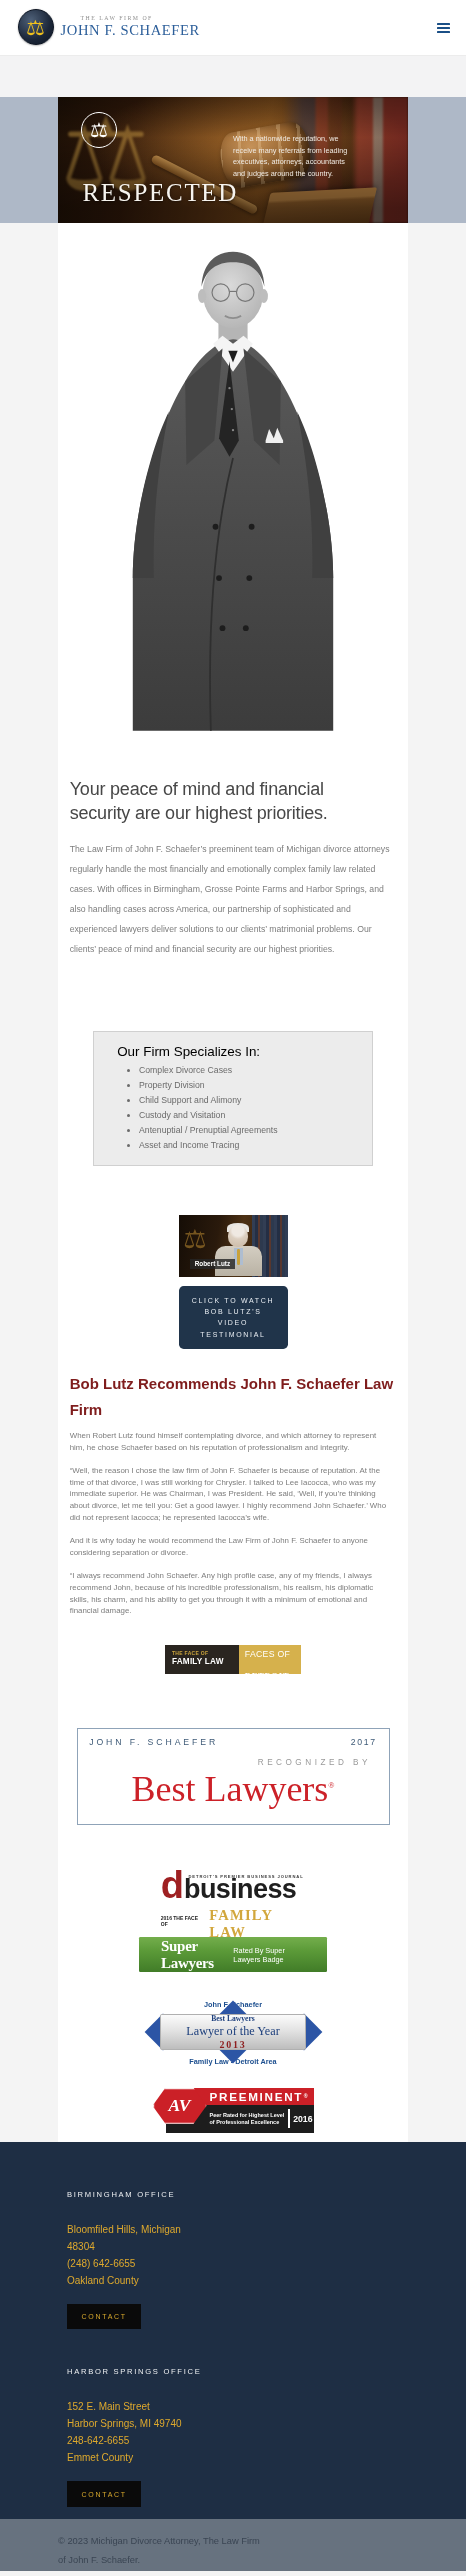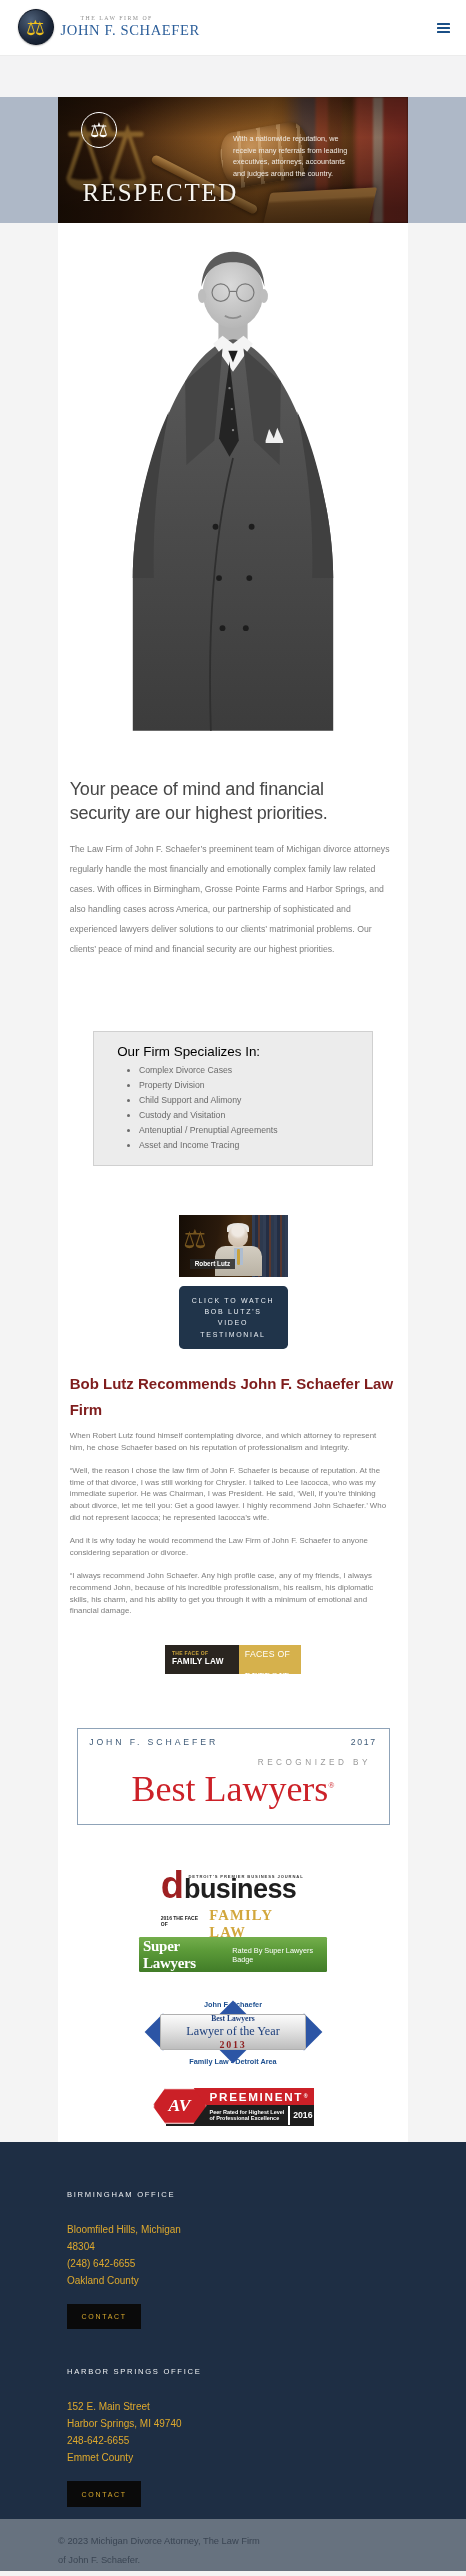--- a/index.html
+++ b/index.html
@@ -106,21 +106,21 @@
   .dbiz { position:relative; margin:41px auto 0 auto; width:163px; height:56px; }
   .dbiz-journal { position:absolute; left:37px; top:8.2px; font-size:4.1px; letter-spacing:0.9px; color:#3a3a3a; font-weight:bold; }
   .dbiz-word { position:absolute; left:9.3px; top:0px; display:flex; align-items:baseline; }
   .dbiz-d { color:#9e2022; font-size:38px; font-weight:bold; line-height:38px; }
   .dbiz-rest { color:#1f1f1f; font-size:27px; font-weight:bold; letter-spacing:-0.6px; }
   .dbiz-face { position:absolute; left:9.3px; top:41px; width:152px; display:flex; align-items:baseline; }
   .dbiz-face .small { font-size:5px; font-weight:bold; color:#222; }
   .dbiz-face .fam { font-family:"Liberation Serif", serif; font-weight:bold; color:#d2a73d; font-size:14.6px; letter-spacing:1.2px; margin-left:3.5px; }
   
   .sl-bar { margin:15px auto 0 auto; width:188px; height:35px; border-radius:1.2px; display:flex; align-items:center;
-    background:linear-gradient(180deg, #74ae4c, #5b9a38 40%, #417c28); padding:0 4px; }
+    background:linear-gradient(180deg, #74ae4c, #5b9a38 40%, #417c28); padding:0 22px; }
   .sl-brand { color:#fff; font-family:"Liberation Serif", serif; font-weight:bold; font-size:15px; letter-spacing:-0.3px; }
   .sl-rated { color:#fff; font-size:7.3px; margin-left:8.2px; }
   
   .loty { margin:28px auto 0 auto; width:175px; text-align:center; }
   .loty-name { color:#1d4f8f; font-size:7.3px; font-weight:bold; }
   .loty-badge { position:relative; width:146px; height:36px; margin:4.7px auto 0 auto; }
   .loty-diamond { position:absolute; width:26px; height:26px; background:#2c55a5; transform:rotate(45deg); }
   .loty-diamond.l { left:-10.5px; top:5.2px; } .loty-diamond.r { right:-10.5px; top:5.2px; }
   .loty-diamond.t { left:60px; top:-8.2px; } .loty-diamond.b { left:60px; top:18.7px; }
   .loty-plate { position:absolute; inset:0; border:0.6px solid #b0b0b0; border-radius:1.7px;
@@ -129,21 +129,21 @@
   .loty-bl { font-family:"Liberation Serif", serif; color:#1d3f7c; font-size:7.6px; font-weight:bold; }
   .loty-title { font-family:"Liberation Serif", serif; color:#1d3f7c; font-size:12.2px; margin-top:0.6px; }
   .loty-year { font-family:"Liberation Serif", serif; color:#8e1f1f; font-size:10px; font-weight:bold; letter-spacing:1.7px; }
   .loty-area { color:#1d4f8f; font-size:7.3px; font-weight:bold; margin-top:7px; }
   
   .av { position:relative; margin:22px auto 0 auto; width:161px; height:36px; }
   .av-bars { position:absolute; left:13px; top:0; right:0; }
   .av-red { height:17px; background:#cb2027; color:#fff; font-size:11.7px; font-weight:bold; letter-spacing:1.7px;
     display:flex; align-items:center; padding-left:44px; }
   .av-red sup { font-size:5.2px; margin-left:0.6px; }
-  .av-dark { height:21px; background:#1d1d1d; display:flex; align-items:center; padding-left:44px; }
+  .av-dark { height:28px; background:#1d1d1d; display:flex; align-items:center; padding-left:44px; }
   .av-tag { color:#fff; font-size:5.5px; font-weight:bold; line-height:6.4px; width:75px; }
   .av-div { width:1.7px; height:19px; background:#fff; margin:0 3.5px 0 3.5px; }
   .av-year { color:#fff; font-size:8.7px; font-weight:bold; }
   .av-hex { position:absolute; left:0; top:0; width:54px; height:36px; background:#cb2027;
     clip-path:polygon(24% 0, 76% 0, 100% 50%, 76% 100%, 24% 100%, 0 50%);
     display:flex; align-items:center; justify-content:center; box-shadow:0 0 0 1.2px rgba(255,255,255,.9) inset; }
   .av-hex span { color:#fff; font-size:17.5px; font-weight:bold; font-style:italic; font-family:"Liberation Serif", serif; }
   
   .footer { background:#1e2e44; padding:48px 0 11.7px 67px; }
   .office-row { display:flex; }

